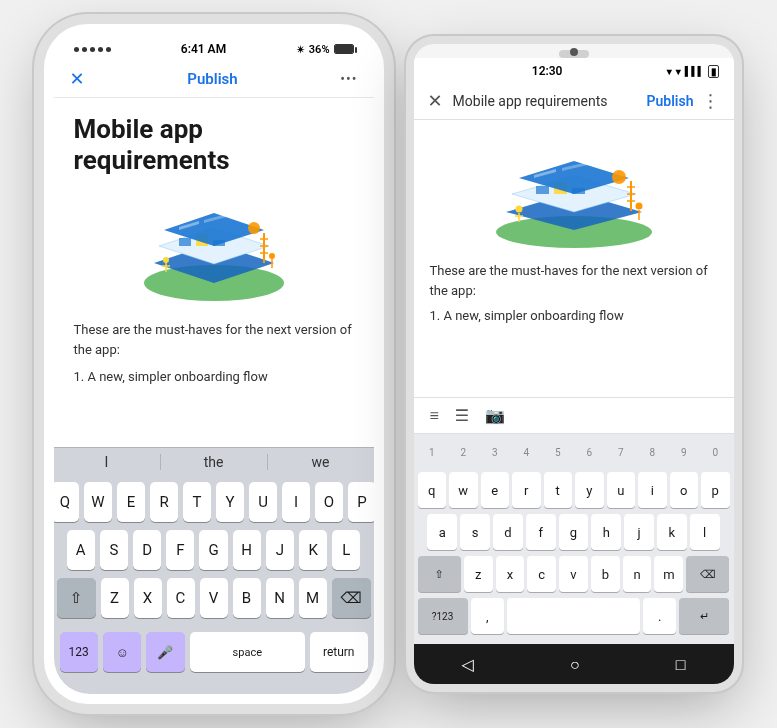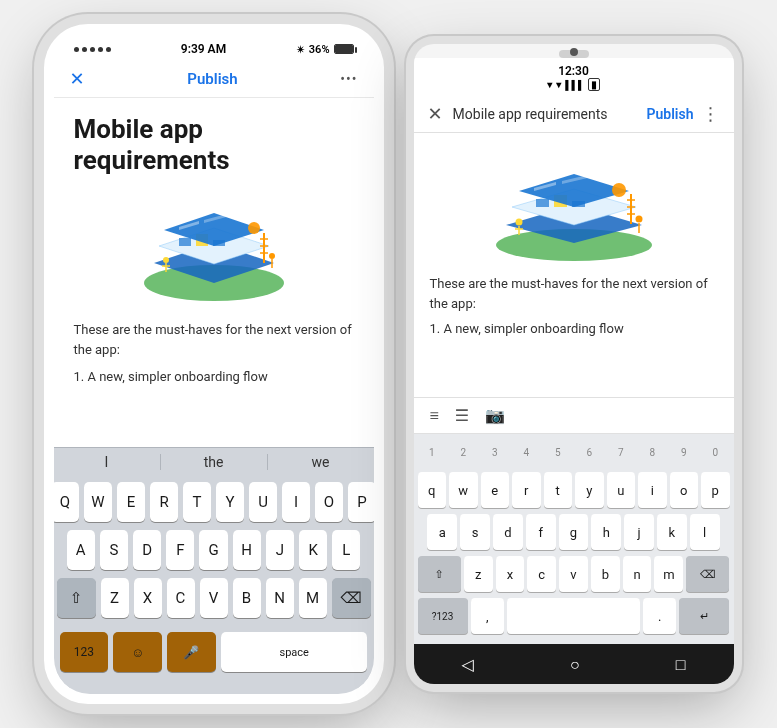--- a/index.html
+++ b/index.html
@@ -155,21 +155,21 @@
     .ios-key.gray { background: #adb5bd; color: #1a1a1a; }
     .ios-key.wide { flex: 1.5; }
     .ios-bottom-bar {
       background: #d1d5db;
       padding: 6px 3px 16px;
       display: flex;
       gap: 5px;
     }
     .ios-bottom-key {
       flex: 1;
-      background: #a16207;
+      background: #c4b5fd;
       border-radius: 5px;
       height: 40px;
       display: flex;
       align-items: center;
       justify-content: center;
       font-size: 13px;
       color: #1a1a1a;
       box-shadow: 0 1px 0 #888;
       cursor: pointer;
     }
@@ -188,21 +188,20 @@
       flex-direction: column;
     }
     .android-status-bar {
       background: white;
       padding: 6px 14px 4px;
       display: flex;
       justify-content: space-between;
       align-items: center;
       font-size: 11px;
       font-weight: 600;
-      flex-direction: column;
     }
     .android-status-icons {
       display: flex;
       align-items: center;
       gap: 4px;
       font-size: 10px;
     }
     .android-toolbar {
       background: white;
       padding: 8px 14px;
@@ -331,21 +330,21 @@
     <div class="ios-phone-inner">
 
       <div class="ios-notch-area">
         <div class="ios-status-left">
           <div class="ios-dot"></div>
             <div class="ios-dot"></div>
             <div class="ios-dot"></div>
             <div class="ios-dot"></div>
             <div class="ios-dot"></div>
         </div>
-        <div class="ios-status-center">9:39 AM</div>
+        <div class="ios-status-center">6:41 AM</div>
         <div class="ios-status-right">
           <span style="font-size:10px">✴</span>
           <span>36%</span>
           <div class="ios-battery">
             <div class="ios-battery-fill"></div>
           </div>
         </div>
       </div>
 
       <div class="ios-toolbar">
@@ -439,20 +438,21 @@
           <div class="ios-key">N</div>
           <div class="ios-key">M</div>
           <div class="ios-key gray wide">⌫</div>
         </div>
 
         <div class="ios-bottom-bar">
           <div class="ios-bottom-key" style="font-size:12px">123</div>
           <div class="ios-bottom-key">☺</div>
           <div class="ios-bottom-key">🎤</div>
           <div class="ios-bottom-key white-key" style="flex:3; font-size:11px">space</div>
+          <div class="ios-bottom-key white-key" style="flex:1.5; font-size:12px">return</div>
         </div>
       </div>
     </div>
   </div>
 
   <div class="android-phone">
 
     <div style="position:absolute; top:6px; left:50%; transform:translateX(-50%); width:30px; height:8px; background:#d0d0d0; border-radius:4px; z-index:10;"></div>
     <div style="position:absolute; top:4px; left:50%; transform:translateX(-50%); width:8px; height:8px; background:#555; border-radius:50%; z-index:11;"></div>
 

